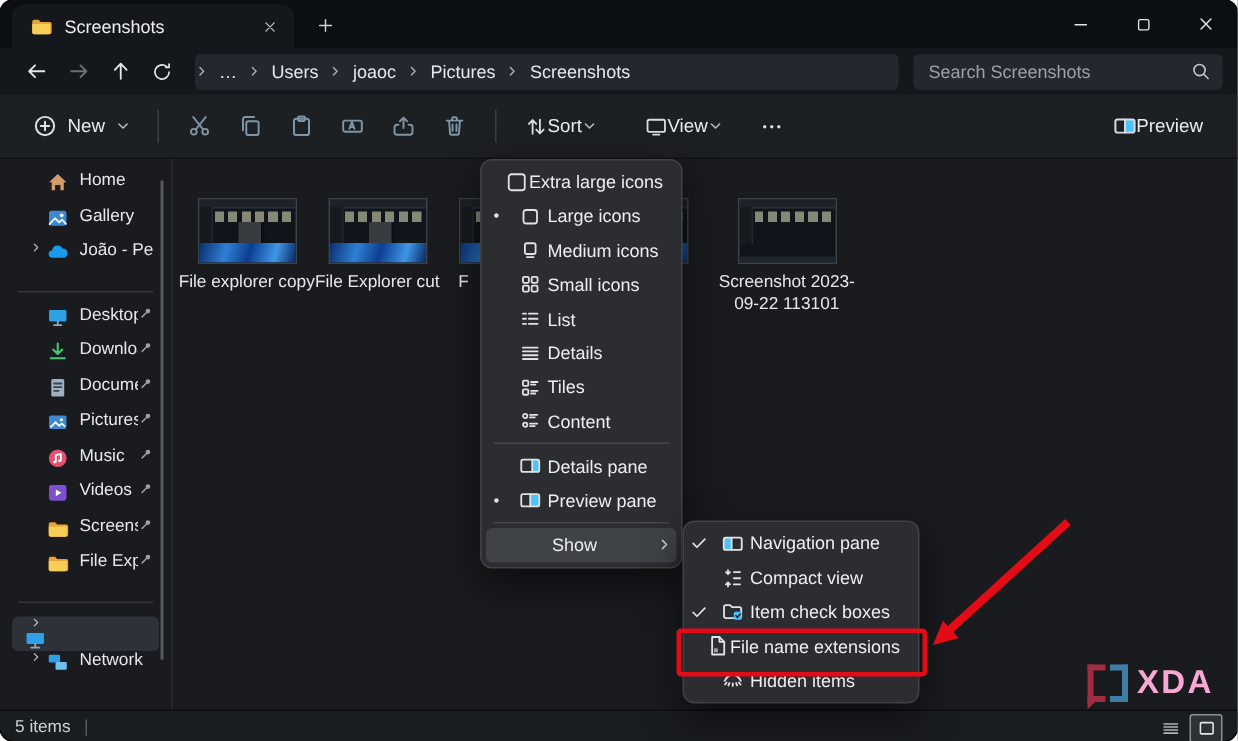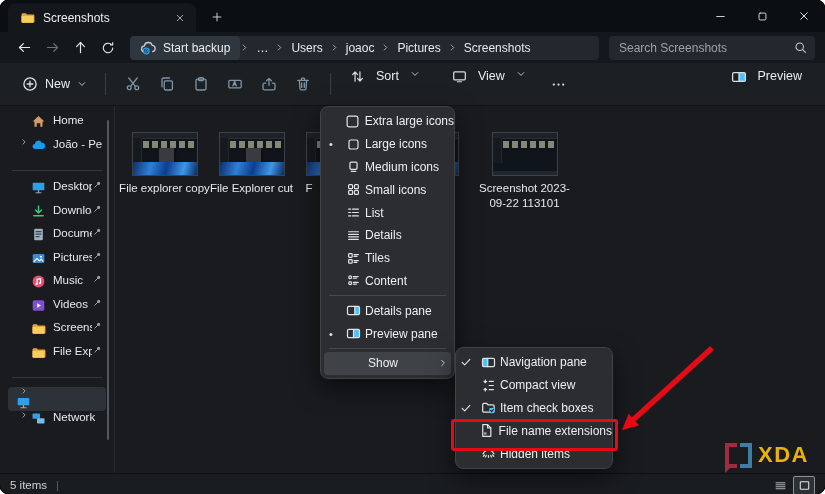--- a/index.html
+++ b/index.html
@@ -28,21 +28,21 @@
   .searchbox{width:190px;height:24px;background:#24282e;border-radius:4px;display:flex;align-items:center;padding:0 8px;}
   .searchbox input{flex:1;background:transparent;border:none;outline:none;color:#e6e9ec;font-size:12px;font-family:"Liberation Sans",sans-serif;min-width:0;}
   .searchbox input::placeholder{color:#9ba1a7;}
 
   
   .toolbar{height:42px;background:#1d2023;border-bottom:1px solid #101214;display:flex;align-items:center;padding:0 14px;}
   .tb-group{display:flex;align-items:center;}
   .tb-new{display:flex;align-items:center;gap:7px;color:#e9ecee;font-size:12.5px;padding:0 8px;height:30px;border-radius:4px;}
   .tb-divider{width:1px;height:22px;background:#3a3e43;margin:0 10px;}
   .tb-icon-btn{width:32px;height:30px;display:flex;align-items:center;justify-content:center;color:#7e95a7;border-radius:4px;margin:0 1px;}
-  .tb-label-btn{display:flex;align-items:flex-start;gap:11px;color:#e9ecee;font-size:12.5px;padding:0 9px;height:30px;border-radius:4px;}
+  .tb-label-btn{display:flex;align-items:center;gap:0;color:#e9ecee;font-size:12.5px;padding:0 9px;height:30px;border-radius:4px;}
   .tb-spacer{flex:1;}
   .chev{color:#b9bec3;}
 
   
   .content{position:relative;height:367px;display:flex;}
   .sidebar{width:115px;border-right:1px solid #26292d;position:relative;padding-top:8px;box-sizing:border-box;}
   .side-row{height:23.5px;display:flex;align-items:flex-start;padding:0 4px 0 8px;margin:0 8px;border-radius:4px;}
   .side-row.selected{background:#2d3238;flex-direction:column;}
   .side-chev{width:15px;display:flex;align-items:center;justify-content:center;color:#b9bec3;}
   .side-icon{margin-right:7px;}
@@ -60,39 +60,39 @@
   .thumb .tiles{position:absolute;left:10px;top:8px;right:3px;height:7px;background:repeating-linear-gradient(90deg,#9a9c85 0 6px,transparent 6px 9px);opacity:.85;}
   .thumb .sidebar-mini{position:absolute;left:0;top:5px;bottom:12px;width:8px;background:#161a1f;border-right:1px solid #23282e;}
   .thumb .menu-mini{position:absolute;left:26px;top:15px;width:15px;height:21px;background:#383c40;box-shadow:1px 1px 2px rgba(0,0,0,.6);}
   .thumb .wave{position:absolute;left:0;right:0;bottom:0;height:13px;background:linear-gradient(105deg,#0a2f6e 0%,#2f7fd6 28%,#0b3e8f 52%,#3f96e8 78%,#082a60 100%);}
   .thumb--plain .wave{height:4px;background:#20262d;}
 
   
   .menu{position:absolute;background:#2b2d30;border:1px solid #3f4246;border-radius:8px;box-shadow:0 10px 26px rgba(0,0,0,.55);padding:3px 0;box-sizing:border-box;}
   #view-menu{left:320px;top:106px;width:135px;z-index:20;}
   #show-submenu{left:455px;top:347px;width:158px;z-index:30;}
-  .menu-row{height:22.8px;display:flex;align-items:center;padding-right:0;}
+  .menu-row{height:22.8px;display:flex;align-items:center;padding-right:12px;}
   .menu-row.highlighted{background:#3f4347;margin:0 3px;border-radius:4px;padding-right:3px;}
   .menu-gutter{width:20px;display:flex;align-items:center;justify-content:center;color:#dfe3e6;font-size:11px;}
   .menu-icon-cell{width:24px;display:flex;align-items:center;justify-content:center;color:#dfe3e6;}
   .menu-label{font-size:12px;color:#eceef0;white-space:nowrap;}
   .menu-sep{height:1px;background:#45484c;margin:3px 8px;}
   .menu-row .flex{flex:1;}
   .submenu-chevron{color:#cfd3d7;}
 
   
   .red-box{position:absolute;left:451px;top:419px;width:161px;height:26px;border:3px solid #e30b16;border-radius:3px;z-index:40;pointer-events:none;}
   .anno-arrow{position:absolute;left:0;top:0;z-index:50;pointer-events:none;}
 
   
   .watermark{position:absolute;right:16px;bottom:26px;display:flex;align-items:center;z-index:5;}
   .wm-bl{width:8px;height:17px;border:4px solid #a02c3f;border-right:none;position:relative;}
   .wm-bl::after{content:"";position:absolute;left:-4px;bottom:-9px;width:0;height:0;border-left:6px solid #a02c3f;border-bottom:6px solid transparent;}
   .wm-br{width:8px;height:17px;border:4px solid #3e7ea6;border-left:none;margin-left:3px;}
-  .wm-text{font-weight:700;font-size:22px;color:#eab308;letter-spacing:1.5px;margin-left:6px;}
+  .wm-text{font-weight:700;font-size:22px;color:#f9a8d4;letter-spacing:1.5px;margin-left:6px;}
 
   
   .statusbar{height:22px;background:#1a1d20;border-top:1px solid #0c0e10;display:flex;align-items:center;padding:0 10px;color:#cdd2d6;font-size:11.5px;}
   .status-div{color:#5a5f65;margin-left:9px;}
   .status-right{margin-left:auto;display:flex;align-items:center;gap:3px;}
   .status-btn{width:20px;height:17px;display:flex;align-items:center;justify-content:center;color:#aeb3b8;border-radius:2px;}
   .status-btn.selected{border:1px solid #8a9096;background:#2c3136;color:#e3e6e9;}
 </style>
 </head>
 <body>
@@ -171,30 +171,20 @@
         </span>
       </div>
     <div class="nav-btn">
         <span class="icon" style="width:14px;height:14px">
           <svg viewBox="0 0 16 16" fill="none" stroke="currentColor" stroke-width="1.3" stroke-linecap="round" stroke-linejoin="round">
             <path d="M13.4 8a5.4 5.4 0 1 1-2.1-4.3M13.4 1.9v2.5h-2.5"></path>
           </svg>
         </span>
       </div>
     <div class="addressbar">
-      <div class="addr-chip">
-        <span class="icon" style="width:16px;height:16px">
-            <svg viewBox="0 0 16 16" fill="none" stroke="currentColor" stroke-width="1.3" stroke-linecap="round" stroke-linejoin="round">
-              <path d="M4.8 11.9a3 3 0 0 1-.4-6A4 4 0 0 1 12.2 5.4a3.1 3.1 0 0 1 .6 6.1" stroke="#c9ced3"></path>
-              <circle cx="6.2" cy="11" r="2.9" fill="#14181d" stroke="#2da4ef"></circle>
-              <path d="M4.9 11.3a1.4 1.4 0 0 1 2.3-1.1M7.5 10.7a1.4 1.4 0 0 1-2.3 1.1" stroke="#2da4ef" stroke-width="1.1"></path>
-            </svg>
-          </span>
-        <span>Start backup</span>
-      </div>
       <div id="crumbs" style="display:flex;align-items:center;min-width:0;">
           <span class="crumb-sep">
             <span class="icon" style="height: 9px; width: 9px;">
               <svg viewBox="0 0 16 16" fill="none" stroke="currentColor" stroke-width="1.6" stroke-linecap="round" stroke-linejoin="round">
                 <path d="M5.8 3.6 10.2 8l-4.4 4.4"></path>
               </svg>
             </span>
           </span>
           <span class="crumb">…</span>
           <span class="crumb-sep">
@@ -361,20 +351,31 @@
     <div class="sidebar" id="sidebar">
       <div class="side-scroll"></div>
     <div class="side-row">
           <span class="side-chev"></span>
           <span class="icon side-icon" style="height: 15px; width: 15px;">
             <svg viewBox="0 0 16 16" fill="none" stroke="currentColor" stroke-width="1.3" stroke-linecap="round" stroke-linejoin="round">
               <path d="M8 2.2 14.2 8h-1.9v5.6H9.9V9.9H6.1v3.7H3.7V8H1.8z" fill="#d39b68" stroke="none"></path>
             </svg>
           </span>
           <span class="side-label">Home</span>
+        </div>
+        <div class="side-row">
+          <span class="side-chev"></span>
+          <span class="icon side-icon" style="height: 15px; width: 15px;">
+            <svg viewBox="0 0 16 16" fill="none" stroke="currentColor" stroke-width="1.3" stroke-linecap="round" stroke-linejoin="round">
+              <rect x="1.8" y="2.6" width="12.4" height="10.8" rx="1.8" fill="#3d88cf" stroke="none"></rect>
+              <circle cx="10.8" cy="6" r="1.3" fill="#fff" stroke="none"></circle>
+              <path d="M2.2 12.2 6 8l3 3 2-2 2.8 3" stroke="#e9f2fa"></path>
+            </svg>
+          </span>
+          <span class="side-label">Gallery</span>
         </div>
         <div class="side-row">
           <span class="side-chev">
             <span class="icon" style="height: 8px; width: 8px;">
               <svg viewBox="0 0 16 16" fill="none" stroke="currentColor" stroke-width="1.6" stroke-linecap="round" stroke-linejoin="round">
                 <path d="M5.8 3.6 10.2 8l-4.4 4.4"></path>
               </svg>
             </span>
           </span>
           <span class="icon side-icon" style="height: 15px; width: 15px;">

